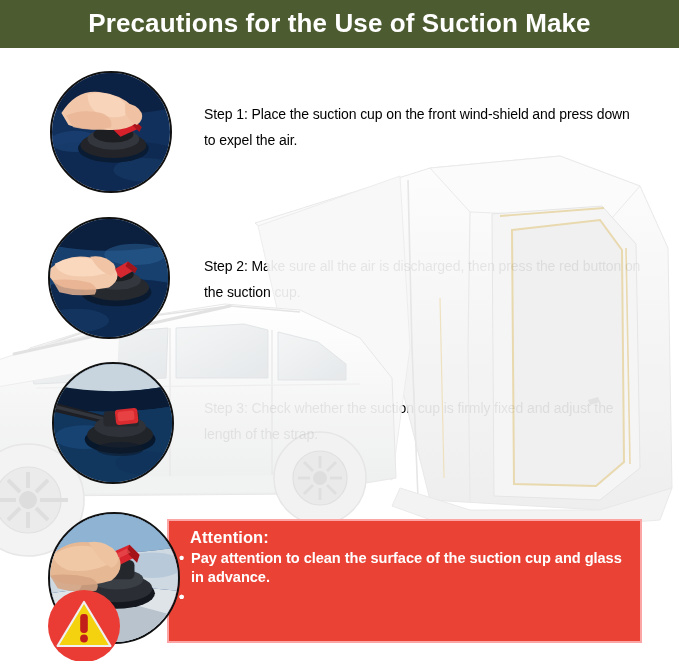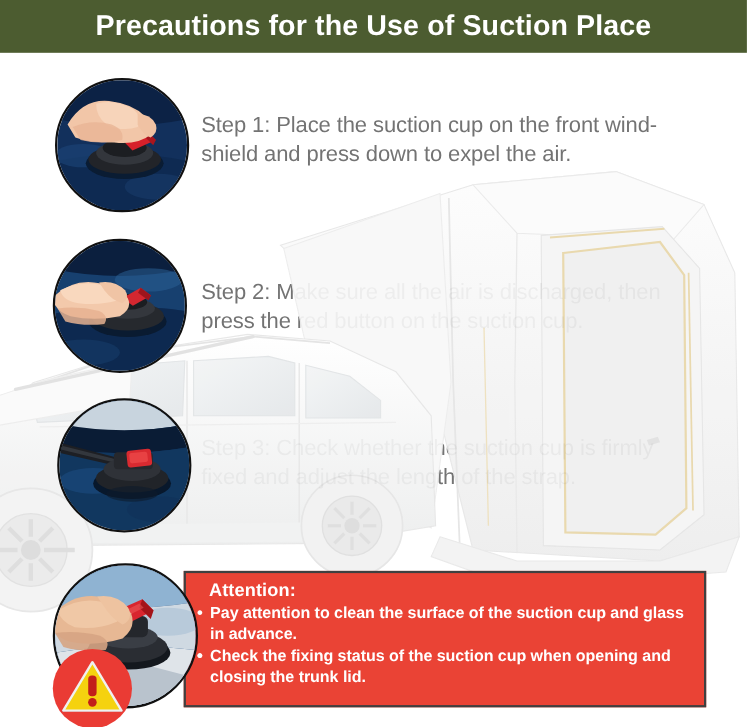--- a/index.html
+++ b/index.html
@@ -45,24 +45,24 @@
   #bg-art {
     position: absolute;
     left: 0; top: 48px;
     width: 679px;
     height: 613px;
     z-index: 1;
     pointer-events: none;
   }
   .step-text {
     position: absolute;
-    left: 183px;
+    left: 204px;
     width: 440px;
-    color: #737373;
-    font-size: 20px;
+    color: #000000;
+    font-size: 14px;
     line-height: 26px;
     font-weight: normal;
     letter-spacing: -0.1px;
   }
   #step-text-1 { top: 101px; }
   #step-text-2 { top: 253px; }
   #step-text-3 { top: 395px; }
 
   
   .photo-circle {
@@ -80,21 +80,21 @@
   .photo-svg { display:block; width:100%; height:100%; }
 
   
   #attention-box {
     position: absolute;
     left: 167px;
     top: 519px;
     width: 475px;
     height: 124px;
     background: #ea4335;
-    border: 2px solid #404040;
+    border: 2px solid #fca5a5;
     box-sizing: border-box;
     z-index: 22;
   }
   #attention-title {
     position: absolute;
     left: 21px;
     top: 7px;
     color: #ffffff;
     font-size: 16.5px;
     font-weight: bold;
@@ -221,21 +221,21 @@
           <path d="M20 460 L8 472"></path>
       </g>
 
       <path d="M-20 318 L40 298 L120 280 L118 318 L-20 342 Z" fill="#fafafa" stroke="#ececec" stroke-width="1"></path>
 
       <path d="M14 306 L230 258" fill="none" stroke="#e0e0e0" stroke-width="3" stroke-linecap="round"></path>
     </g>
   </svg>
 
   <div id="header-band">
-    <div id="header-title">Precautions for the Use of Suction Place</div>
+    <div id="header-title">Precautions for the Use of Suction Make</div>
   </div>
 
   <div class="photo-circle" id="photo-1">
     <svg class="photo-svg" viewBox="0 0 100 100">
       <rect x="0" y="0" width="100" height="100" fill="#12305c"></rect>
       <path d="M0 0 H100 V30 Q50 40 0 30 Z" fill="#0c2245"></path>
       <path d="M0 62 Q50 52 100 62 V100 H0 Z" fill="#0e2a52"></path>
       <ellipse cx="20" cy="58" rx="22" ry="9" fill="#1b4377" opacity="0.65"></ellipse>
       <ellipse cx="78" cy="82" rx="26" ry="10" fill="#193d6d" opacity="0.5"></ellipse>
 
@@ -309,21 +309,20 @@
     <ul id="attention-list">
       <li>
         <span class="bullet">•</span>
         <span>Pay attention to clean the surface of the suction cup and glass in advance.</span>
       </li>
       <li>
         <span class="bullet">•</span>
       </li>
       <li>
         <span class="bullet">•</span>
-        <span>Check the fixing status of the suction cup when opening and closing the trunk lid.</span>
       </li>
     </ul>
   </div>
 
   <div class="photo-circle" id="photo-4">
     <svg class="photo-svg" viewBox="0 0 100 100">
       <rect x="0" y="0" width="100" height="100" fill="#1a4a7d"></rect>
       <path d="M0 0 H100 V26 Q50 34 0 28 Z" fill="#8fb3d2"></path>
       <path d="M0 28 Q50 34 100 26 V60 Q50 54 0 62 Z" fill="#cfd9e2"></path>
       <path d="M0 62 Q50 54 100 60 V100 H0 Z" fill="#dfe4e9"></path>

